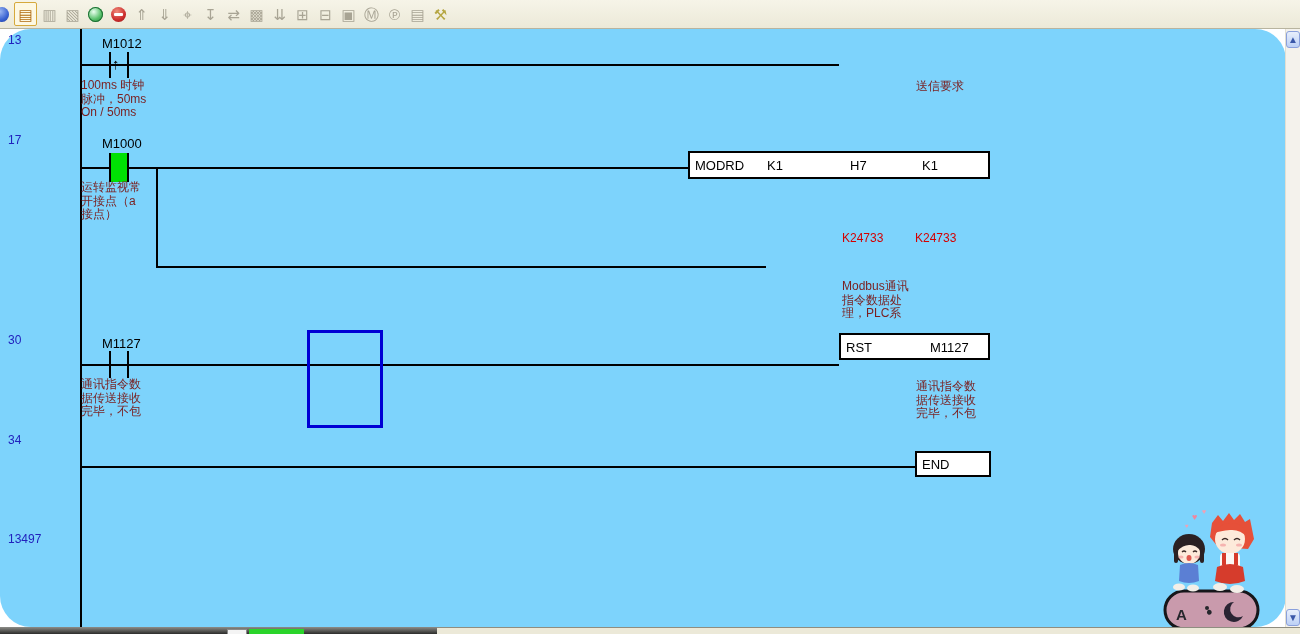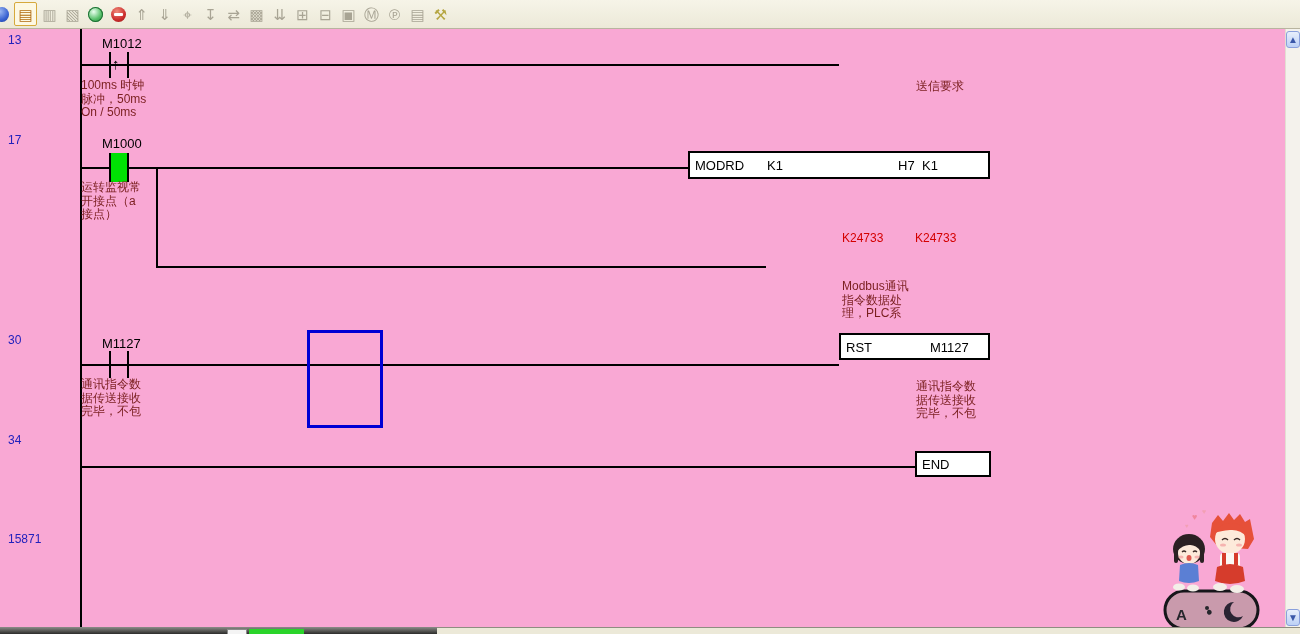--- a/index.html
+++ b/index.html
@@ -13,21 +13,21 @@
        color:#a8a494;font-size:15px;line-height:1;flex:0 0 auto;}
   .tbi.sel{background:#fdf8e3;border:1px solid #d6a93c;border-radius:2px;color:#b06a10;}
   .sphere{width:14px;height:15px;border-radius:50%;background:radial-gradient(circle at 35% 30%,#9db8f2,#3a63d2 60%,#1c3a9a);}
   .half{margin-left:-9px;}
   .globe{width:15px;height:15px;border-radius:50%;background:radial-gradient(circle at 38% 32%,#eafff0,#57c06a 55%,#1e7a38);
          box-shadow:inset 0 0 0 1px #1e6f33;}
   .stopsign{width:15px;height:15px;border-radius:50%;background:radial-gradient(circle at 40% 30%,#f08a7a,#cc2d2d 60%,#8f1212);
             display:flex;align-items:center;justify-content:center;}
   .stopsign::after{content:"";width:9px;height:3px;background:#fff;border-radius:1px;}
   
-  .canvas{position:absolute;left:0;top:29px;width:1286px;height:598px;background:#f9a8d4;}
+  .canvas{position:absolute;left:0;top:29px;width:1286px;height:598px;background:#7dd3fc;border-radius:31px;}
   .stepnum{position:absolute;left:8px;color:#2121bd;font-size:12px;}
   .rail{position:absolute;background:#000;}
   .rline{position:absolute;height:2px;background:#000;}
   .vline{position:absolute;width:2px;background:#000;}
   .bar{position:absolute;width:2px;background:#000;}
   .devlabel{position:absolute;font-size:13px;color:#000;}
   .pulse{position:absolute;font-size:15px;color:#000;font-weight:bold;}
   .greenfill{position:absolute;background:#00e103;}
   .ibox{position:absolute;border:2px solid #000;background:#fff;}
   .ibox span{position:absolute;top:50%;transform:translateY(-50%);font-size:13px;color:#000;white-space:nowrap;}
@@ -115,21 +115,21 @@
         <span>⚒</span>
       </span>
   </div>
 
   <div class="canvas">
 
     <span class="stepnum" style="top:4px;">13</span>
     <span class="stepnum" style="top:104px;">17</span>
     <span class="stepnum" style="top:304px;">30</span>
     <span class="stepnum" style="top:404px;">34</span>
-    <span class="stepnum" style="top:503px;">15871</span>
+    <span class="stepnum" style="top:503px;">13497</span>
 
     <div class="rail" style="left:80px;top:0;width:2px;height:598px;"></div>
 
     <div class="rline" style="left:80px;top:35px;width:759px;"></div>
     <span class="devlabel" style="left:102px;top:7px;">M1012</span>
     <div class="bar" style="left:109px;top:23px;height:26px;"></div>
     <div class="bar" style="left:127px;top:23px;height:26px;"></div>
     <span class="pulse" style="left:112px;top:26px;">↑</span>
     <div class="cmt" style="left:81px;top:50px;">100ms 时钟
 脉冲，50ms
@@ -140,21 +140,21 @@
     <span class="devlabel" style="left:102px;top:107px;">M1000</span>
     <div class="greenfill" style="left:111px;top:124px;width:16px;height:29px;"></div>
     <div class="bar" style="left:109px;top:124px;height:29px;"></div>
     <div class="bar" style="left:127px;top:124px;height:29px;"></div>
     <div class="cmt" style="left:81px;top:152px;">运转监视常
 开接点（a
 接点）</div>
     <div class="ibox" style="left:688px;top:122px;width:298px;height:24px;">
       <span style="left:5px;">MODRD</span>
       <span style="left:77px;">K1</span>
-      <span style="left:160px;margin-left:48px;">H7</span>
+      <span style="left:160px;">H7</span>
       <span style="left:232px;">K1</span>
     </div>
 
     <div class="vline" style="left:156px;top:138px;height:100px;"></div>
     <div class="rline" style="left:156px;top:237px;width:610px;"></div>
     <span class="monval" style="left:842px;top:202px;">K24733</span>
     <span class="monval" style="left:915px;top:202px;">K24733</span>
     <div class="cmt" style="left:842px;top:251px;">Modbus通讯
 指令数据处
 理，PLC系</div>

